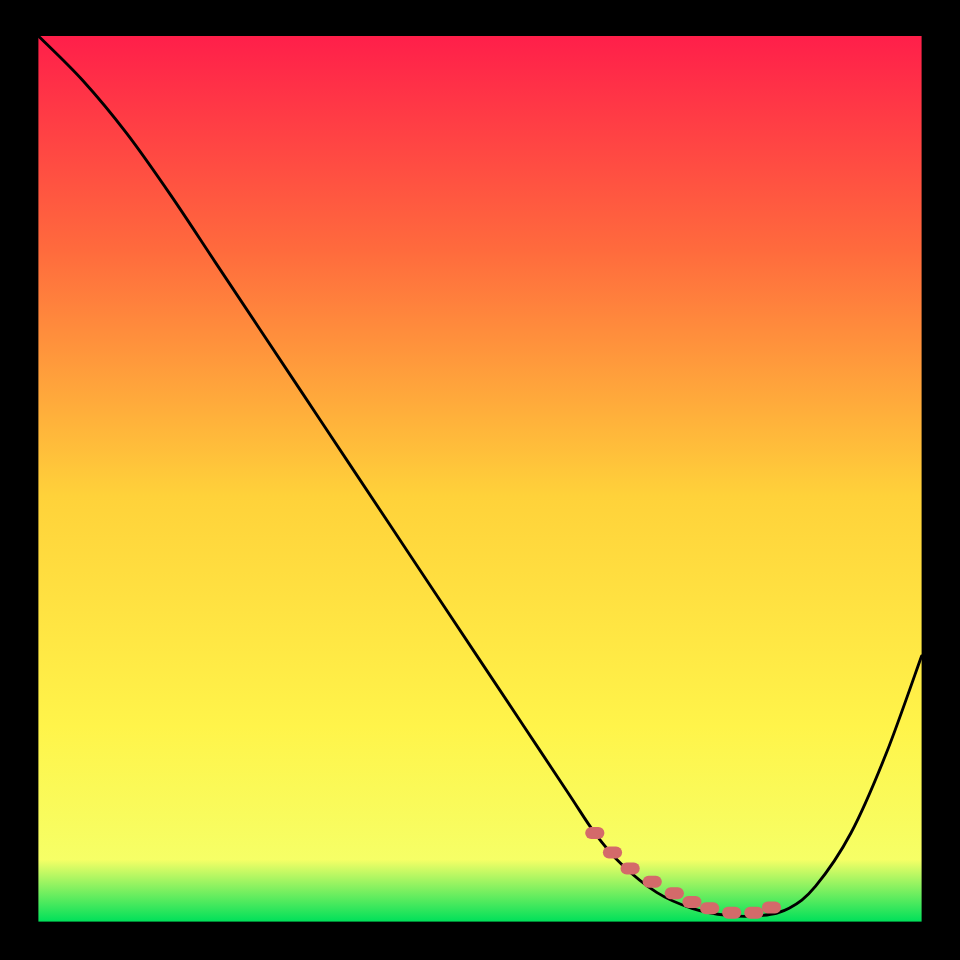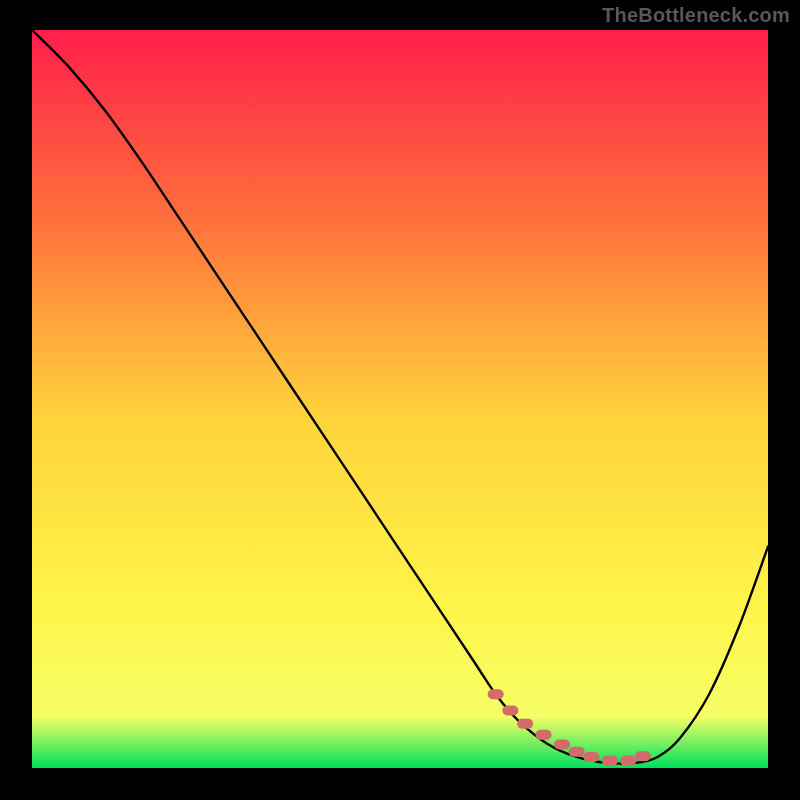--- a/index.html
+++ b/index.html
@@ -58,14 +58,13 @@
         <rect x="535.52" y="729.79" width="16" height="10" rx="5" fill="#d46a6a"></rect>
         <rect x="553.92" y="739.384" width="16" height="10" rx="5" fill="#d46a6a"></rect>
         <rect x="568.64" y="746.764" width="16" height="10" rx="5" fill="#d46a6a"></rect>
         <rect x="583.36" y="751.93" width="16" height="10" rx="5" fill="#d46a6a"></rect>
         <rect x="601.76" y="755.62" width="16" height="10" rx="5" fill="#d46a6a"></rect>
         <rect x="620.1600000000001" y="755.62" width="16" height="10" rx="5" fill="#d46a6a"></rect>
         <rect x="634.88" y="751.192" width="16" height="10" rx="5" fill="#d46a6a"></rect>
       </g>
   </svg>
 
-  <div class="watermark">TheBottleneck.com</div>
 </div>
 
 </body></html>

